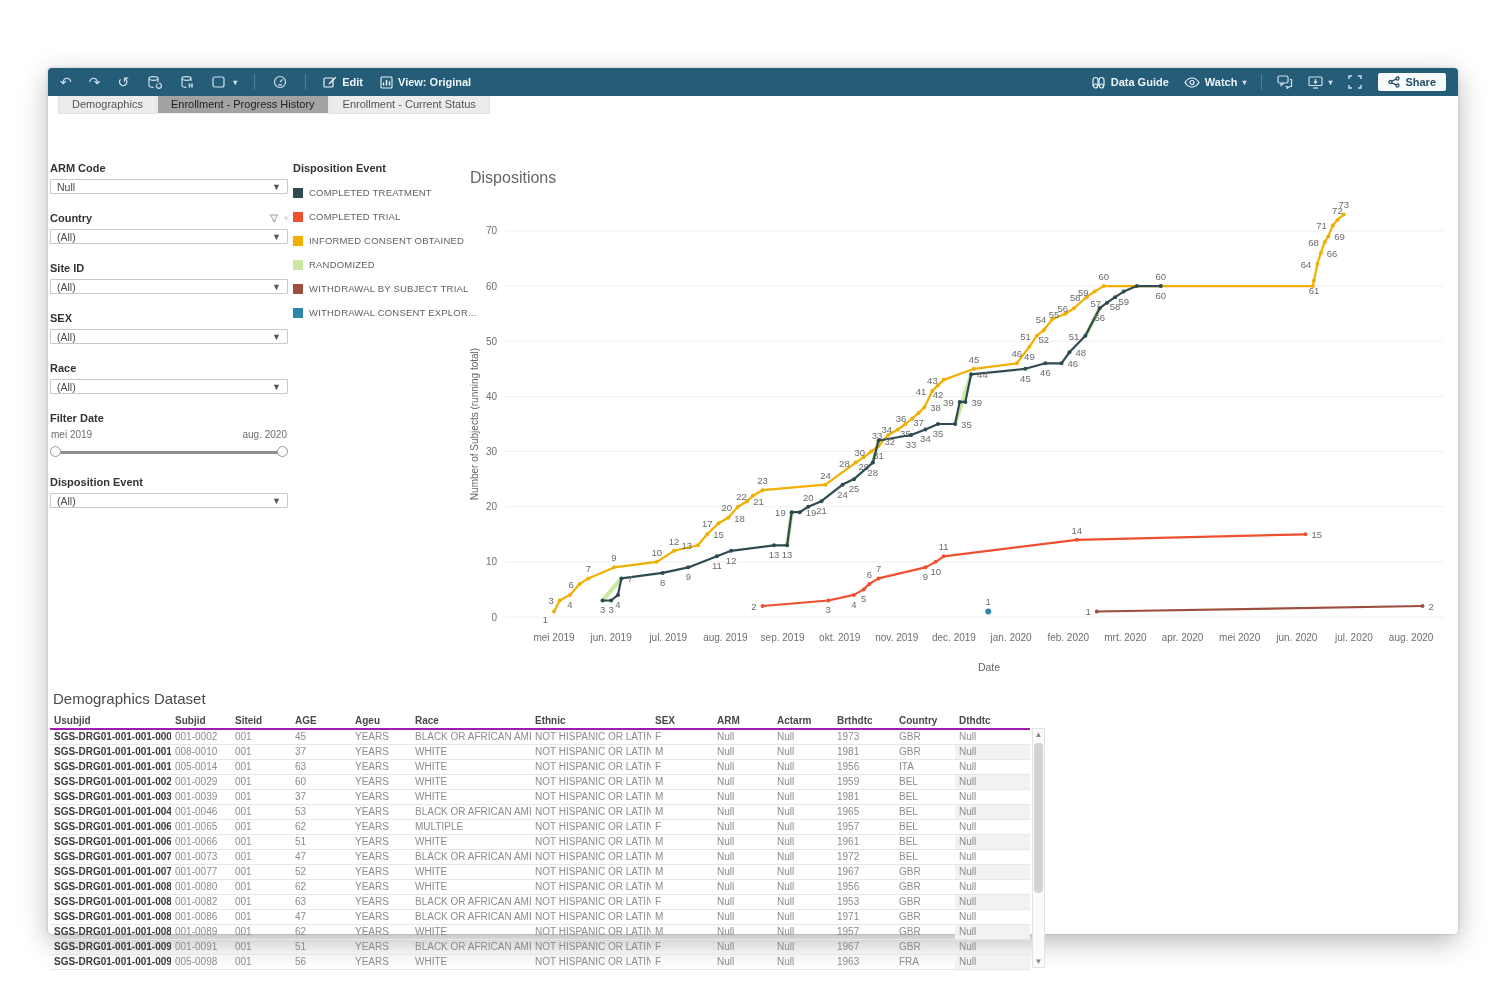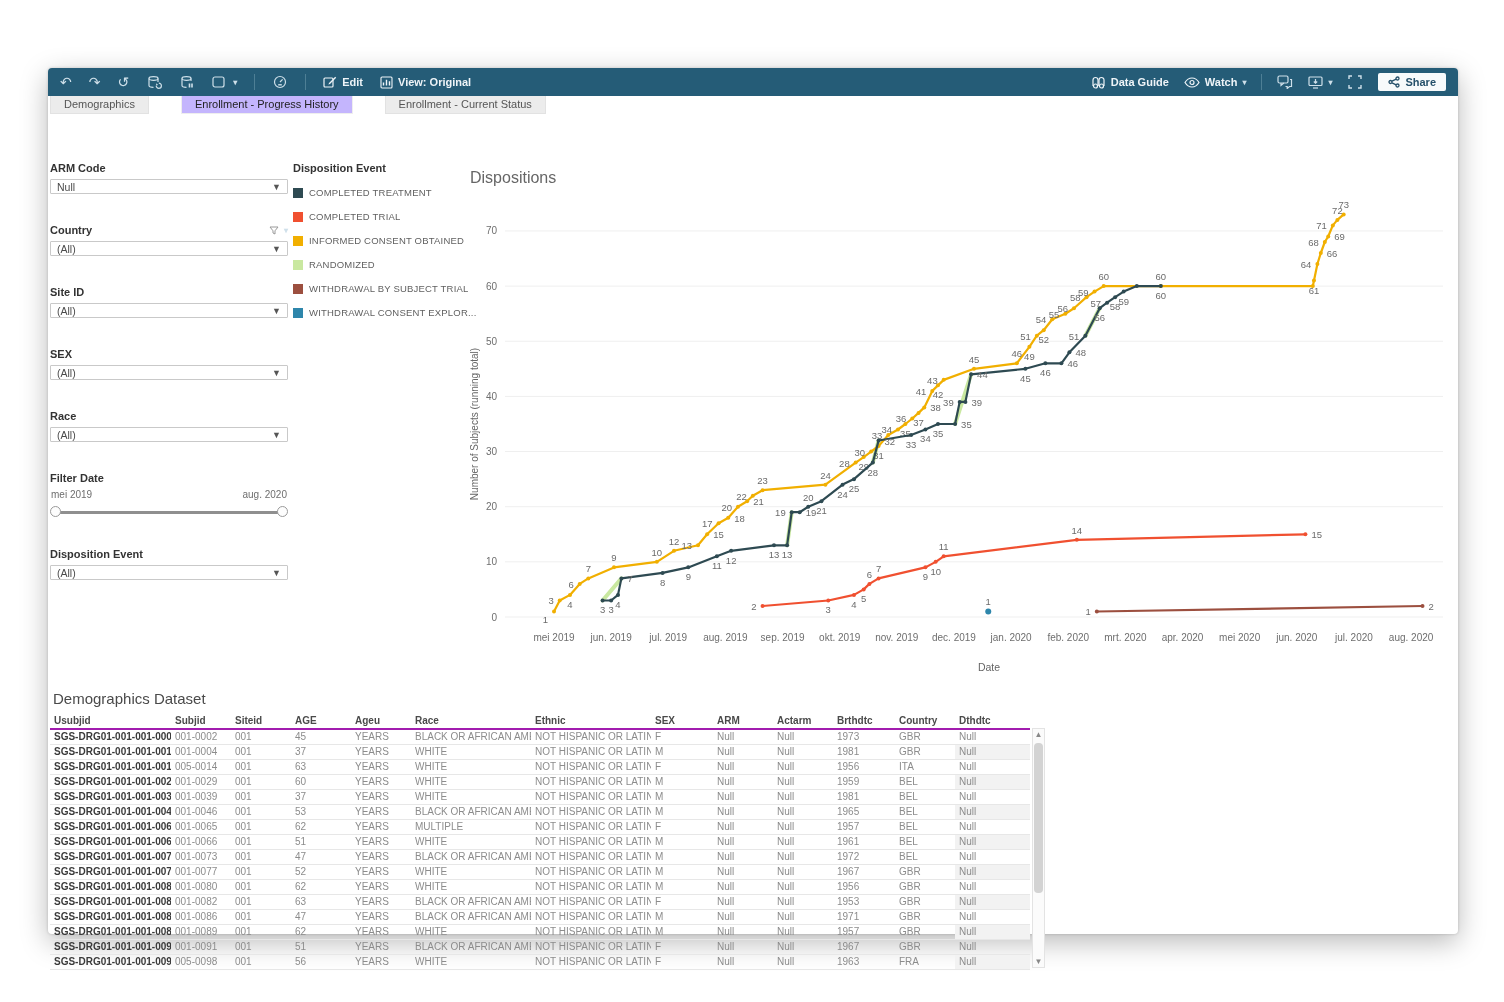--- a/index.html
+++ b/index.html
@@ -15,29 +15,29 @@
   .tb-ic { width:16px; height:16px; display:flex; align-items:center; justify-content:center; color:#cfe0ea; cursor:pointer; }
   .tb-ic svg { display:block; }
   .tb-glyph { font-size:14px; line-height:14px; color:#cfe0ea; cursor:pointer; }
   .tb-sep { width:1px; height:16px; background:#4e7f95; }
   .tb-btn { display:flex; align-items:center; gap:5px; font-size:11px; font-weight:bold; color:#eef4f8; cursor:pointer; white-space:nowrap; }
   .caret { font-size:8px; color:#cfe0ea; }
   .share-btn { display:flex; align-items:center; gap:5px; background:#f7fafb; color:#25506a; font-size:11px; font-weight:bold;
                padding:3px 10px; border-radius:2px; cursor:pointer; }
 
   
-  .tabstrip { display:flex; margin-left:2px;gap:32px; }
+  .tabstrip { display:flex; margin-left:10px; }
   .tab { font-size:11px; color:#555; background:#ececec; border:1px solid #e2e2e2; border-top:none; padding:2px 13px 3px; cursor:pointer; white-space:nowrap; }
-  .tab.active { background:#c4b5fd; color:#222; border-color:#eee; }
+  .tab.active { background:#a3a3a3; color:#222; border-color:#eee; }
 
   .dash { position:relative; width:100%; height:820px; }
 
   
   .filters { position:absolute; left:2px; top:48px; width:238px; }
-  .f-block { position:relative; margin:0 0 30px 0; }
+  .f-block { position:relative; margin:0 0 18px 0; }
   .f-label { font-size:11px; font-weight:bold; color:#333; margin-bottom:5px; display:flex; align-items:center; }
   .f-tools { margin-left:auto; display:flex; align-items:center; gap:5px; color:#8a8a8a; }
   .f-select { height:15px; border:1px solid #c9c9c9; background:#fff; border-radius:1px; font-size:10.5px; color:#4a4a4a;
               display:flex; align-items:center; padding:0 6px; cursor:pointer; }
   .f-select .caret { margin-left:auto; color:#555; font-size:9px; }
   .slider-labels { display:flex; font-size:10px; color:#6e6e6e; margin:2px 1px 6px; }
   .slider-labels span:last-child { margin-left:auto; }
   .slider { position:relative; height:12px; }
   .slider .track { position:absolute; left:4px; right:4px; top:5px; height:3px; background:#8f8f8f; border-radius:2px; }
   .slider .handle { position:absolute; top:0; width:11px; height:11px; border-radius:50%; background:#fdfdfd; border:1px solid #9a9a9a; }
@@ -587,21 +587,21 @@
               <td>NOT HISPANIC OR LATINO</td>
               <td>F</td>
               <td>Null</td>
               <td>Null</td>
               <td>1973</td>
               <td>GBR</td>
               <td class=" last">Null</td>
             </tr>
             <tr class="band">
               <td class="c0">SGS-DRG01-001-001-0010</td>
-              <td>001-0004</td>
+              <td>008-0010</td>
               <td>001</td>
               <td>37</td>
               <td>YEARS</td>
               <td>WHITE</td>
               <td>NOT HISPANIC OR LATINO</td>
               <td>M</td>
               <td>Null</td>
               <td>Null</td>
               <td>1981</td>
               <td>GBR</td>

